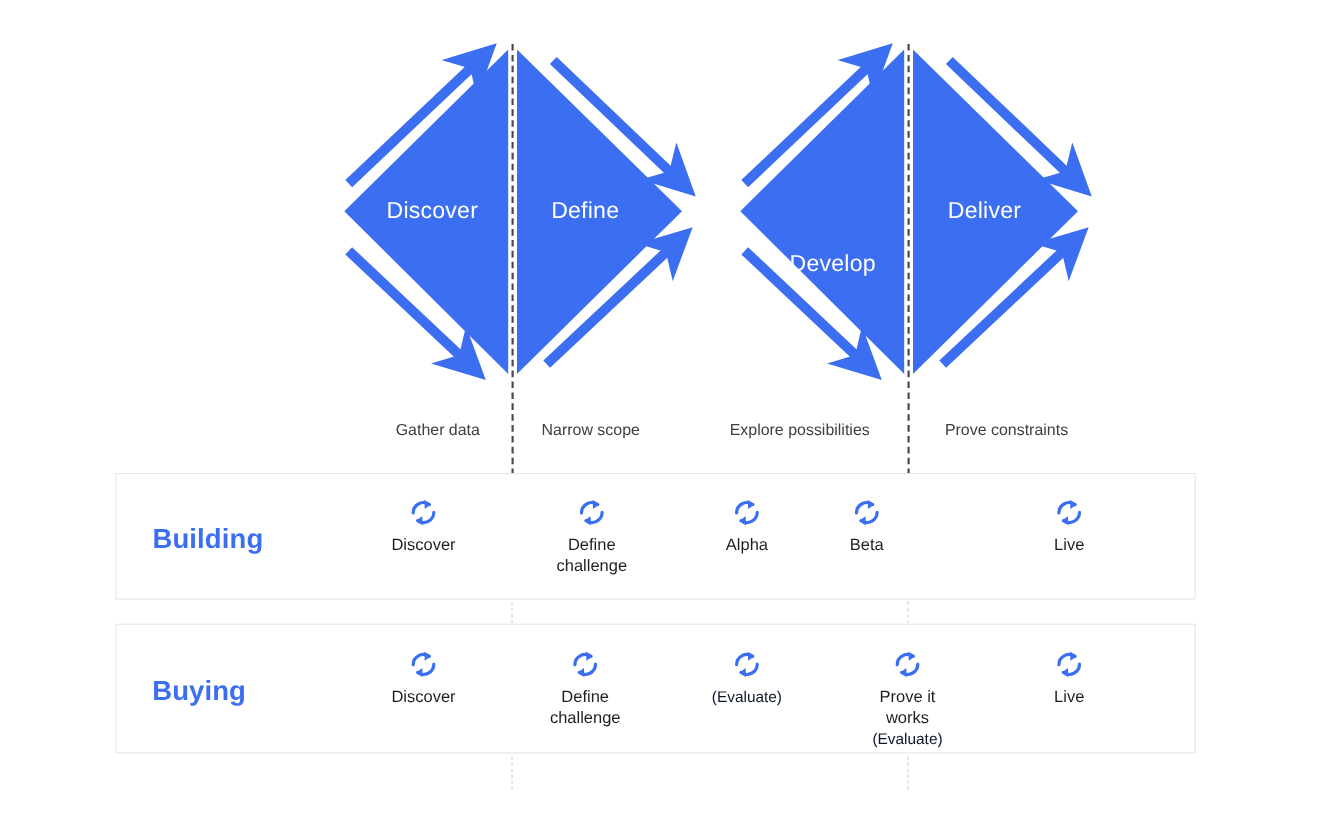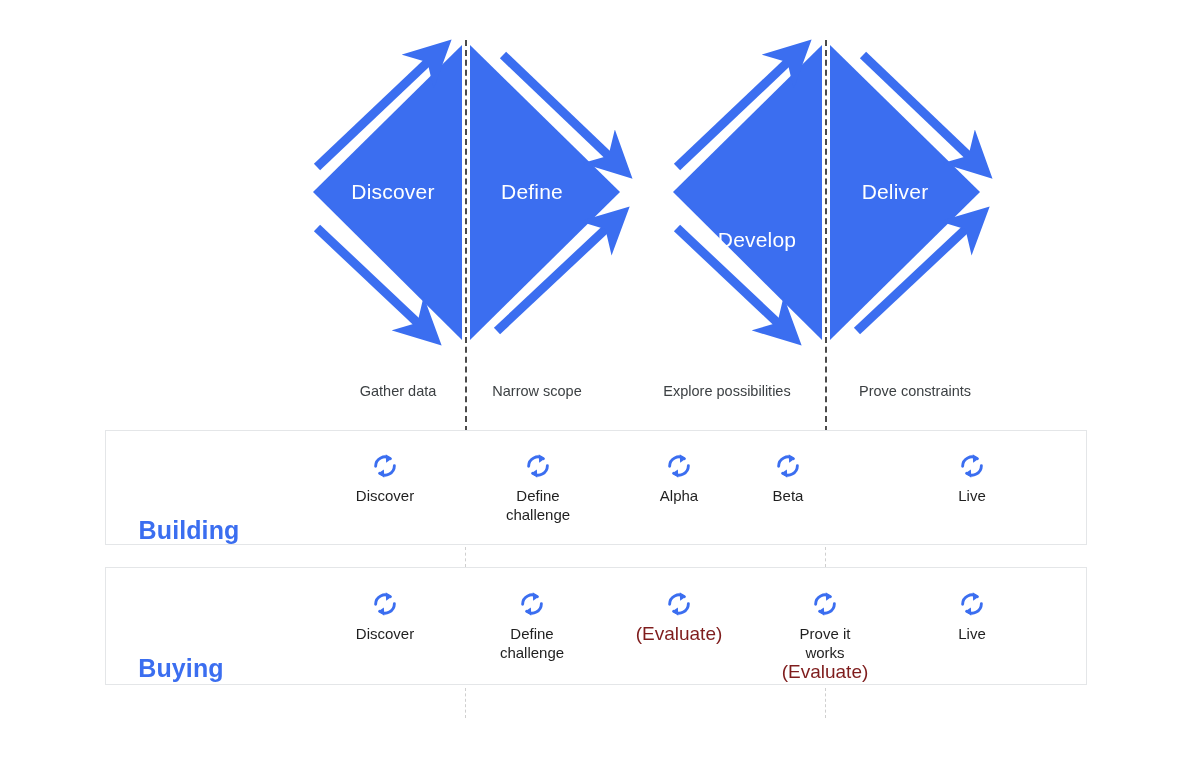--- a/index.html
+++ b/index.html
@@ -78,21 +78,20 @@
   }
 
   .row-title {
     position: absolute;
     color: #3b6ef0;
     font-size: 25px;
     font-weight: 700;
     letter-spacing: 0.1px;
     white-space: nowrap;
     transform: translate(-50%, -50%);
-    margin-top: 39px;
   }
 
   .stage-cell {
     position: absolute;
     transform: translateX(-50%);
     text-align: center;
     width: 160px;
   }
 
   .stage-icon {
@@ -104,23 +103,23 @@
 
   .stage-text {
     font-size: 15px;
     line-height: 19px;
     color: #1f1f1f;
     font-weight: 400;
     white-space: pre-line;
   }
 
   .stage-eval {
-    font-size: 19px;
+    font-size: 14px;
     line-height: 19px;
-    color: #7f1d1d;
+    color: #0f172a;
     font-weight: 400;
   }
 </style>
 </head>
 <body>
 
 <div id="canvas">
 
   <div class="diamond-stage">
     <svg class="diamond-svg" width="1200" height="420" viewBox="0 0 1200 420">

